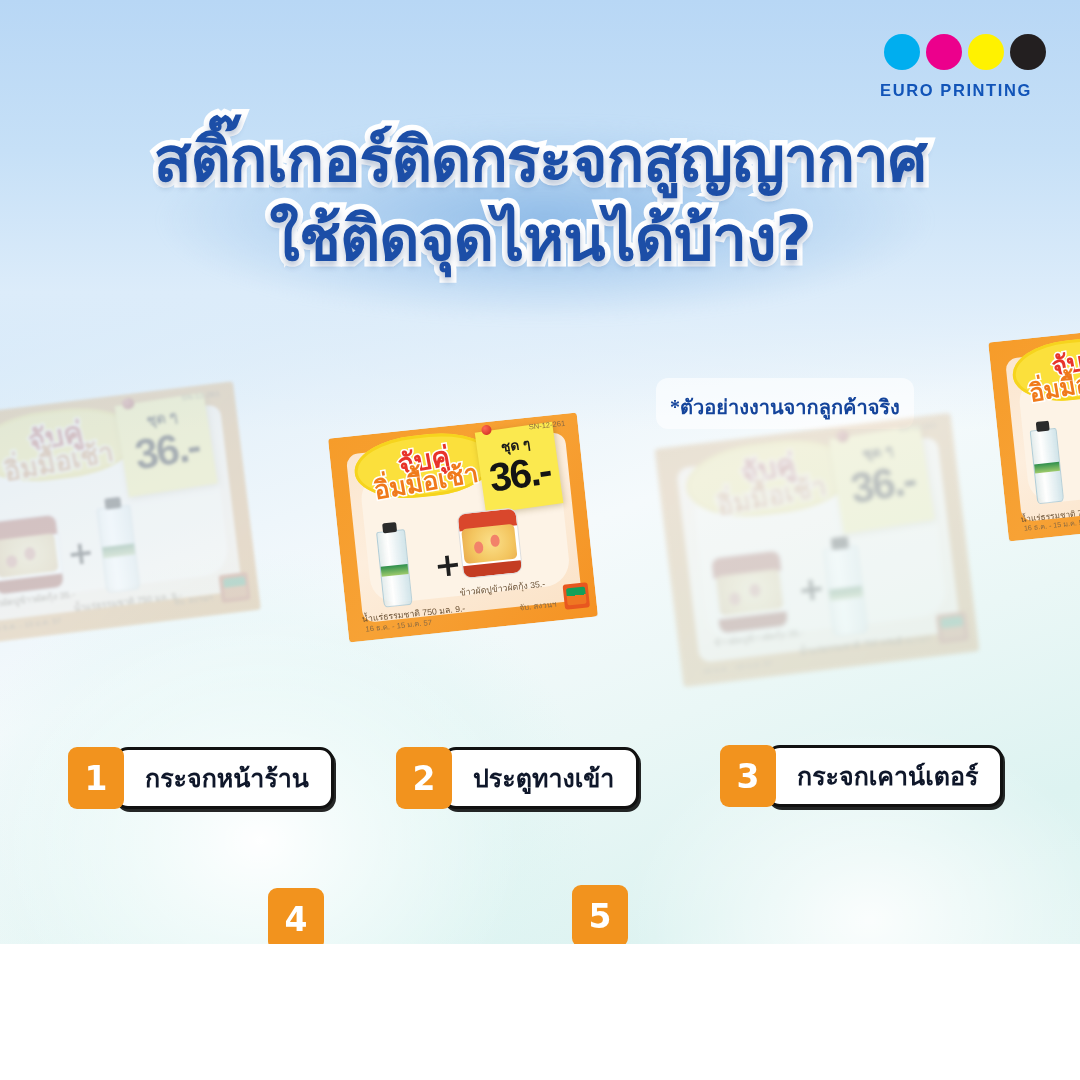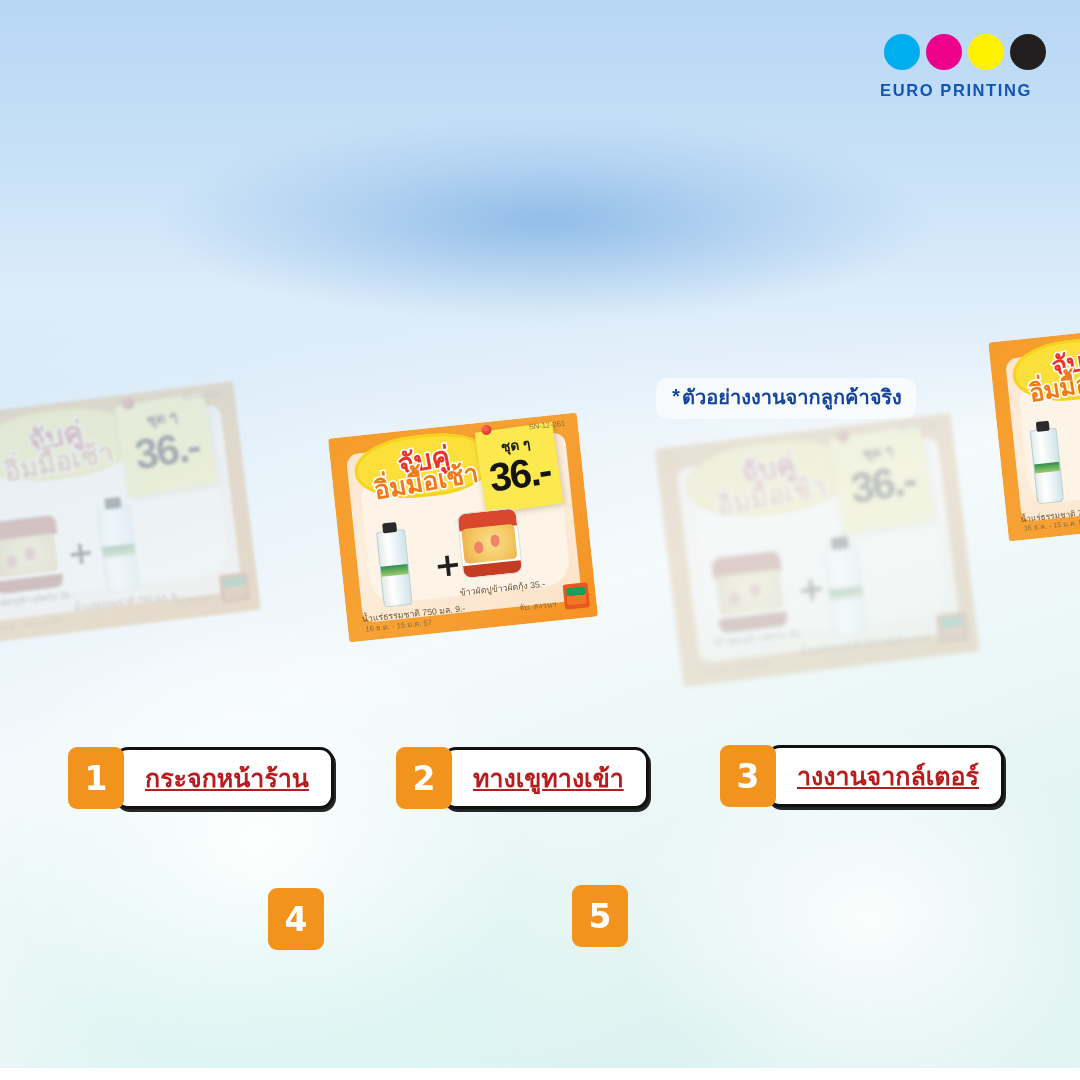--- a/index.html
+++ b/index.html
@@ -2,21 +2,21 @@
 <html lang="th"><head>
 <meta charset="utf-8">
 <title>Sticker Promo</title>
 <style>
   html,body{margin:0;padding:0;}
   body{
     width:1080px;height:1080px;overflow:hidden;
     font-family:"Liberation Sans","DejaVu Sans",sans-serif;
     position:relative;background:#ffffff;
   }
-  #stage{position:absolute;inset:0;width:1080px;height:1068px;overflow:hidden;}
+  #stage{position:absolute;inset:0;width:1080px;height:944px;overflow:hidden;}
 
   
   .bg-base{
     position:absolute;inset:0;
     background:linear-gradient(160deg,#bcdaf6 0%,#cfe6f8 18%,#e7f2fa 38%,#f5fafc 55%,#eaf7f6 72%,#ddf3f1 88%,#e2f5f3 100%);
   }
   .bg-glow-cyan{
     position:absolute;left:-180px;bottom:-260px;width:900px;height:760px;
     background:radial-gradient(closest-side,rgba(214,244,241,.95),rgba(214,244,241,0) 72%);
   }
@@ -55,24 +55,24 @@
     -webkit-text-stroke:11px #ffffff;paint-order:stroke fill;
     text-shadow:0 5px 6px rgba(20,60,120,.30);
     white-space:nowrap;
   }
   .title-l1{font-size:62px;letter-spacing:-1px;}
   .title-l2{font-size:62px;letter-spacing:-1px;margin-top:16px;}
 
   
   .note{
     position:absolute;left:656px;top:378px;
-    padding:3px 14px 6px 14px;border-radius:12px;
+    padding:13px 14px 6px 14px;border-radius:12px;
     background:rgba(255,255,255,.62);
     color:#14449b;font-weight:bold;font-size:20px;
-    font-family:Liberation Mono, monospace;
+    font-family:Liberation Serif, serif;
     white-space:nowrap;
   }
 
   
   .sticker{position:absolute;overflow:hidden;}
   .poster{
     position:relative;width:100%;height:100%;
     background:linear-gradient(135deg,#f69c2a 0%,#f7a235 48%,#f59324 100%);
     border-radius:4px;box-shadow:0 6px 18px rgba(60,90,130,.22);
   }
@@ -178,23 +178,22 @@
     font-family:"DejaVu Sans","Liberation Sans",sans-serif;
     position:relative;z-index:2;
   }
   .pill{
     margin-left:-10px;background:#ffffff;border:3px solid #111111;
     border-radius:14px;display:flex;align-items:center;justify-content:center;
     padding:0 22px 0 28px;position:relative;z-index:1;
     box-shadow:2px 3px 0 rgba(0,0,0,.85);
   }
   .pill span{
-    color:#b91c1c;font-weight:bold;font-size:25px;white-space:nowrap;
+    color:#0f172a;font-weight:bold;font-size:25px;white-space:nowrap;
     font-family:"DejaVu Sans","Liberation Sans",sans-serif;
-    text-decoration:underline;
   }
 </style>
 </head>
 <body>
 
 <div id="stage">
 
   <div class="bg-base"></div>
   <div class="bg-top-blue"></div>
   <div class="bg-glow-cyan"></div>
@@ -205,20 +204,24 @@
     <div class="dots">
       <div class="dot" style="background:#00AEEF"></div>
       <div class="dot" style="background:#EC008C"></div>
       <div class="dot" style="background:#FFF200"></div>
       <div class="dot" style="background:#231F20"></div>
     </div>
     <div class="logo-text">EURO PRINTING</div>
   </div>
 
   <div class="title-glow"></div>
+  <div class="title-wrap">
+    <div class="title-line title-l1">สติ๊กเกอร์ติดกระจกสูญญากาศ</div>
+    <div class="title-line title-l2">ใช้ติดจุดไหนได้บ้าง?</div>
+  </div>
 
   <div class="note">*ตัวอย่างงานจากลูกค้าจริง</div>
 
   <div class="sticker faded" style="left:-42px;top:398px;width:290px;height:230px;transform:rotate(-7deg);">
     <div class="poster" style="font-size:20px;">
       <div class="poster-inner">
           <div class="poster-blob"></div>
         </div>
       <div class="badge">
         <div class="badge-t1">จับคู่</div>
@@ -329,28 +332,28 @@
   <div class="item" style="left:68px;top:747px;height:62px;">
     <div class="num" style="background:#F2931E;">1</div>
     <div class="pill">
       <span>กระจกหน้าร้าน</span>
     </div>
   </div>
 
   <div class="item" style="left:396px;top:747px;height:62px;">
     <div class="num" style="background:#F2931E;">2</div>
     <div class="pill">
-      <span>ทางเขูทางเข้า</span>
+      <span>ประตูทางเข้า</span>
     </div>
   </div>
 
   <div class="item" style="left:720px;top:745px;height:62px;">
     <div class="num" style="background:#F2931E;">3</div>
     <div class="pill">
-      <span>างงานจากล์เตอร์</span>
+      <span>กระจกเคาน์เตอร์</span>
     </div>
   </div>
 
   <div class="item" style="left:268px;top:888px;height:62px;">
     <div class="num" style="background:#F2931E;">4</div>
   </div>
 
   <div class="item" style="left:572px;top:885px;height:62px;">
     <div class="num" style="background:#F2931E;">5</div>
   </div>

